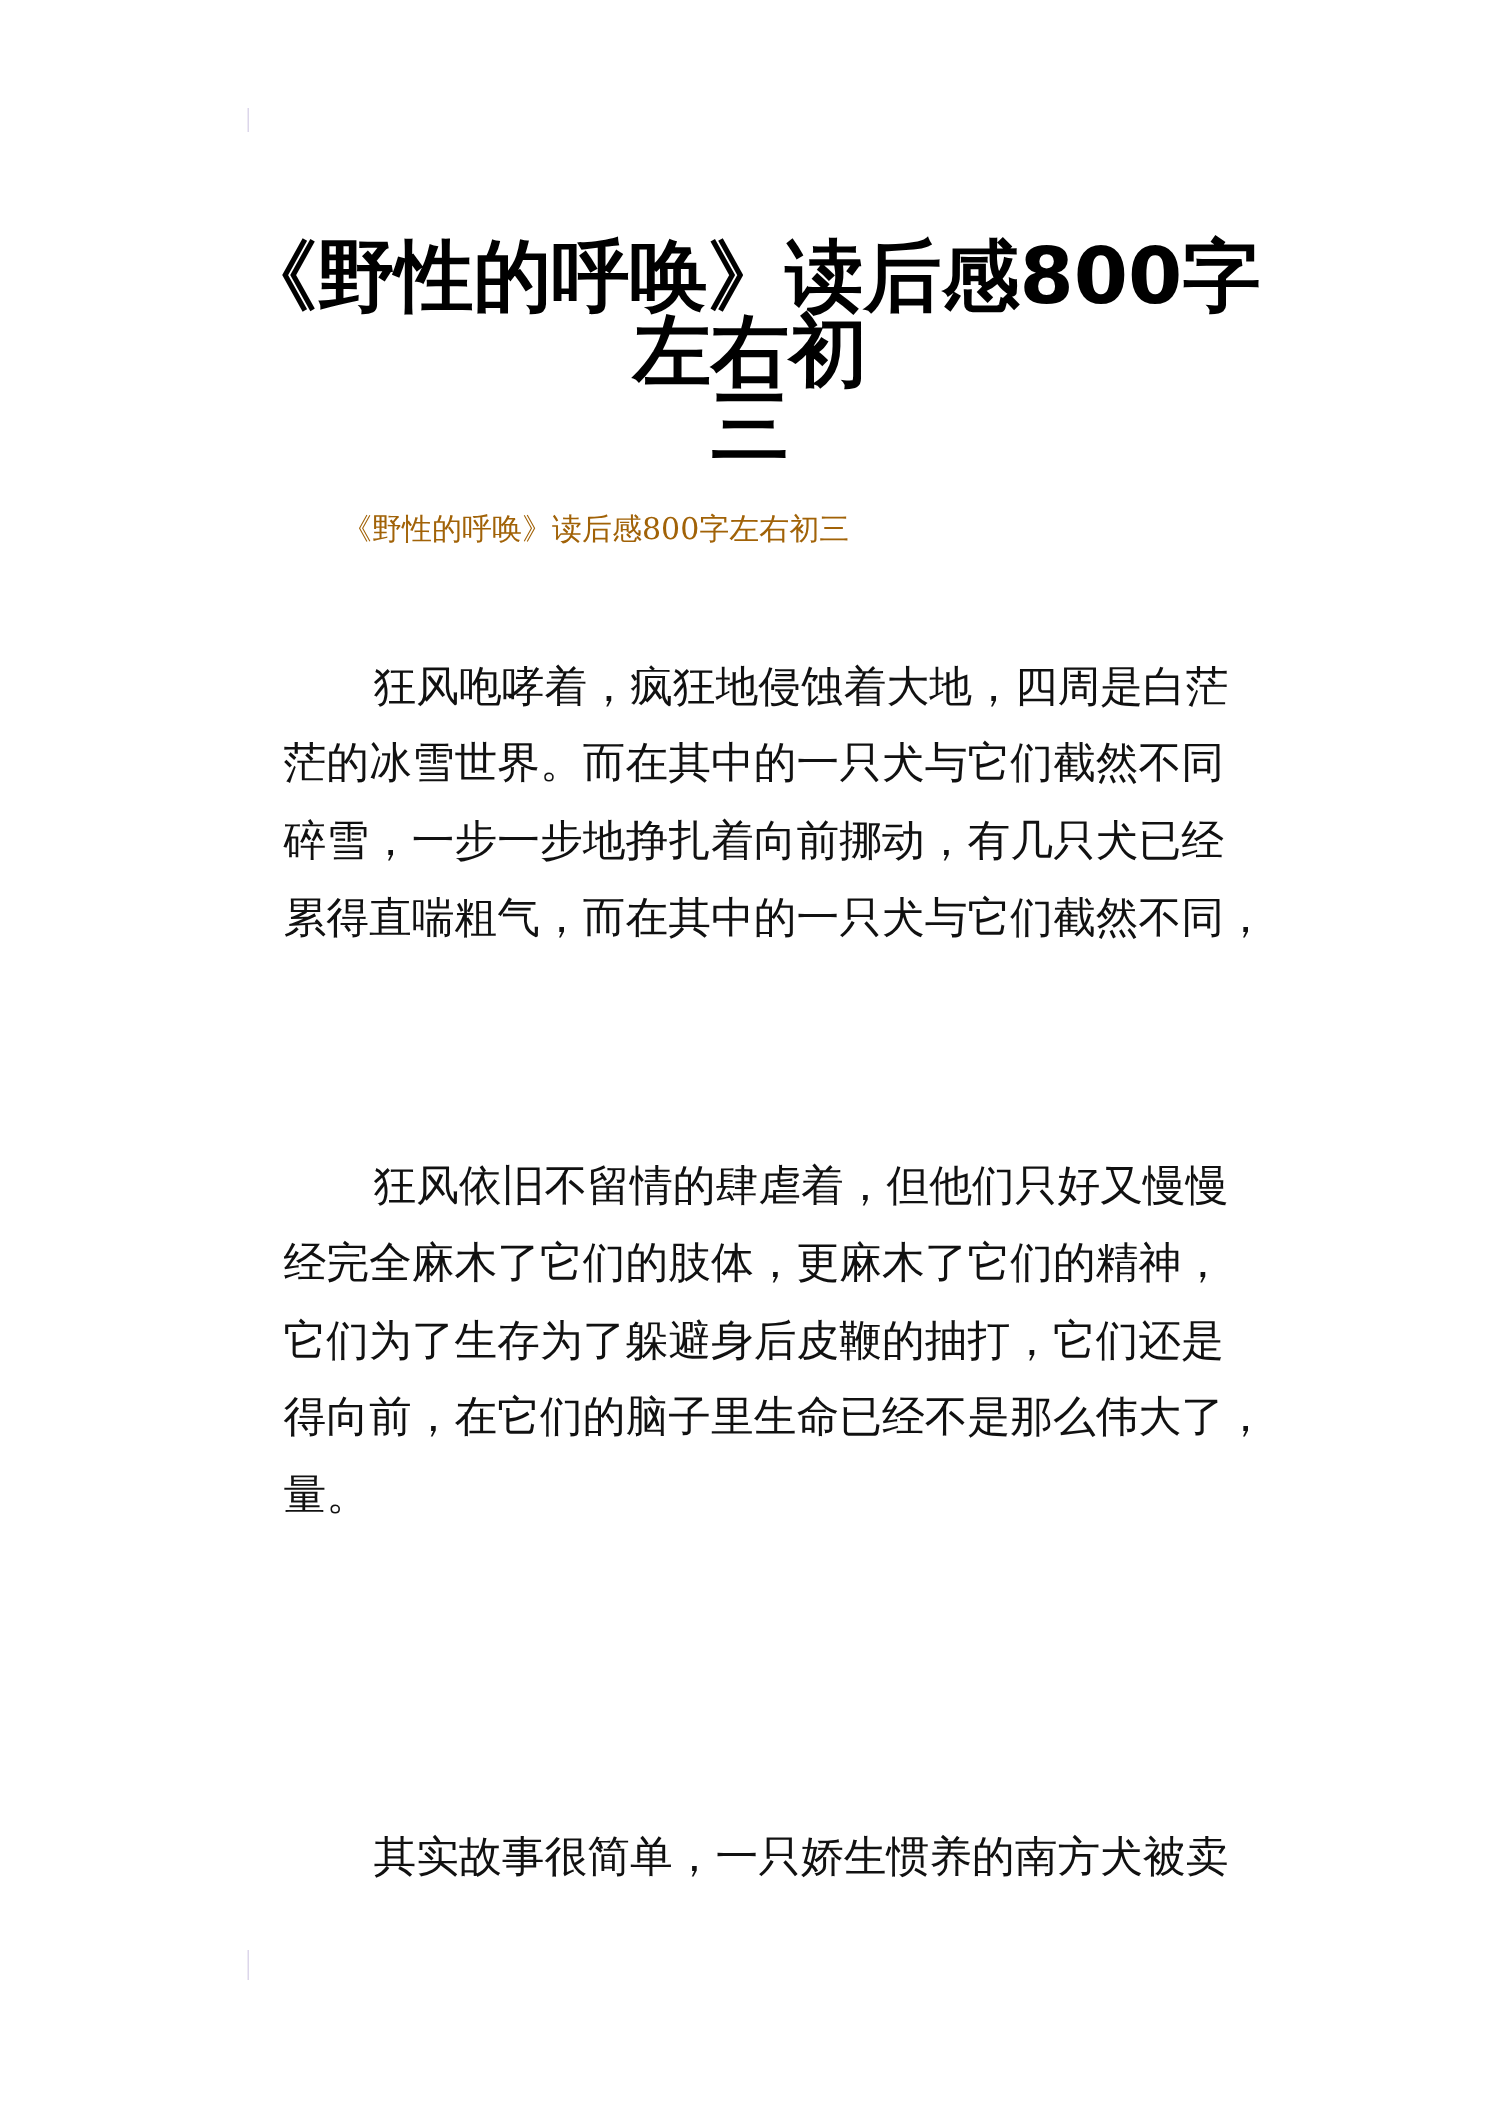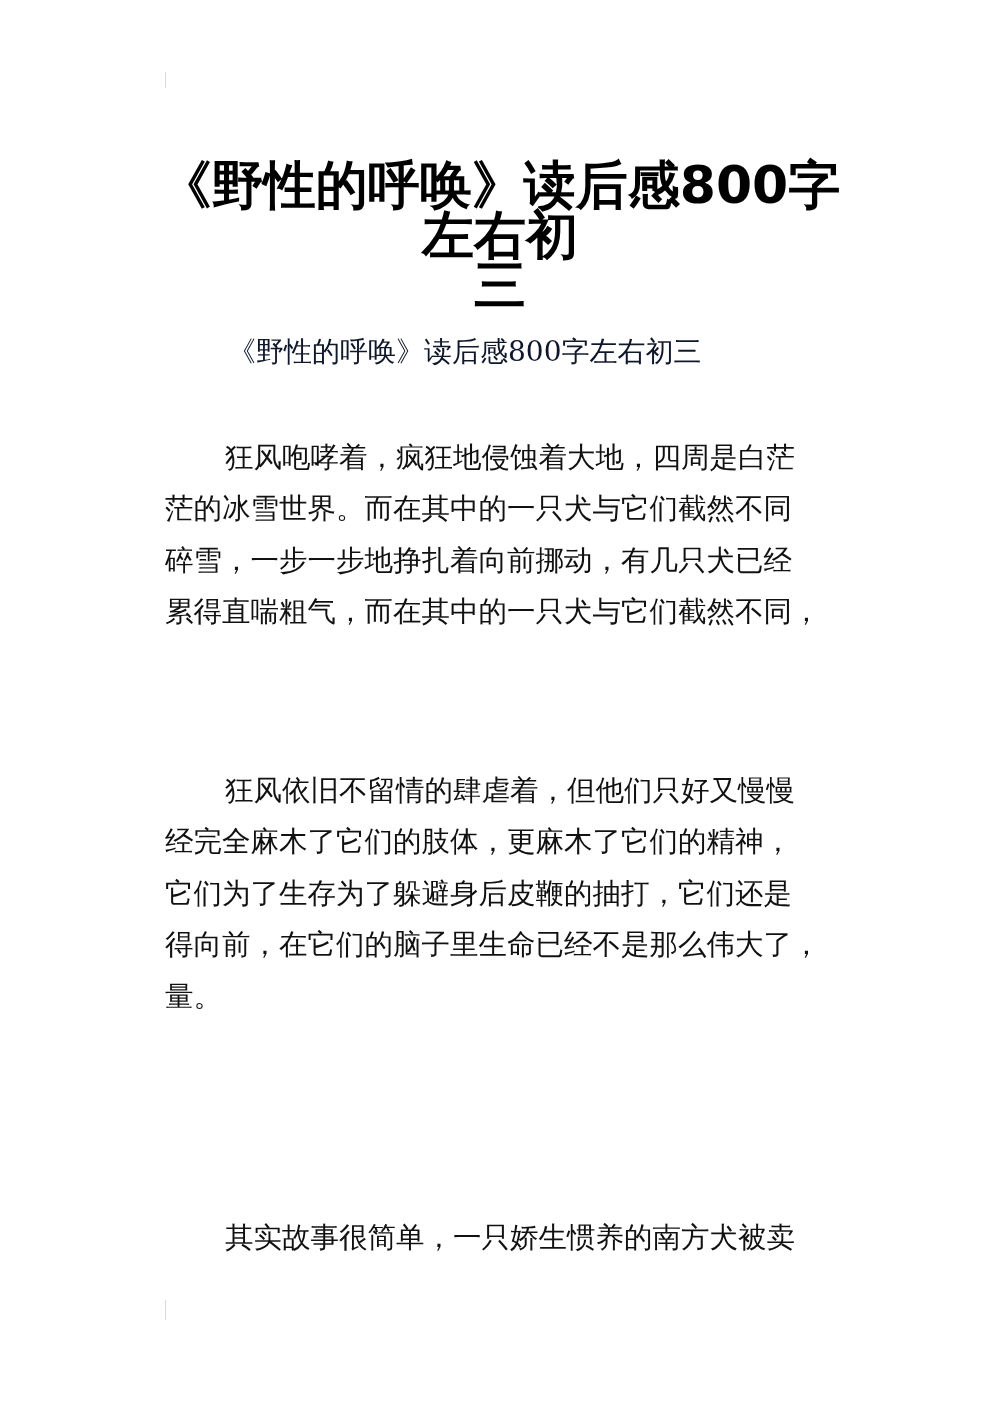--- a/index.html
+++ b/index.html
@@ -35,39 +35,40 @@
     font-size: 52px;
     line-height: 50px;
     color: #000000;
     letter-spacing: 0px;
     margin-top: 40px;
   }
   .doc-subtitle {
     position: absolute;
     left: 228px;
     top: 334px;
-    font-size: 28px;
+    font-size: 20px;
     line-height: 36px;
     white-space: nowrap;
-    color: #0f172a;
+    color: #a16207;
   }
   .paragraph {
     position: absolute;
     left: 165px;
     width: 662px;
     font-size: 28.5px;
     line-height: 51.4px;
     text-indent: 60px;
     text-align: justify;
     color: #111111;
   }
   .paragraph .line {
     display: block;
     white-space: nowrap;
     text-indent: 0;
+    margin-left: 24px;
   }
   .paragraph .line.first { padding-left: 60px; }
   #para-1 { top: 432px; }
   #para-2 { top: 765px; }
   #para-3 { top: 1212px; }
 </style>
 </head>
 <body>
 
 <div class="corner-mark top"></div>

